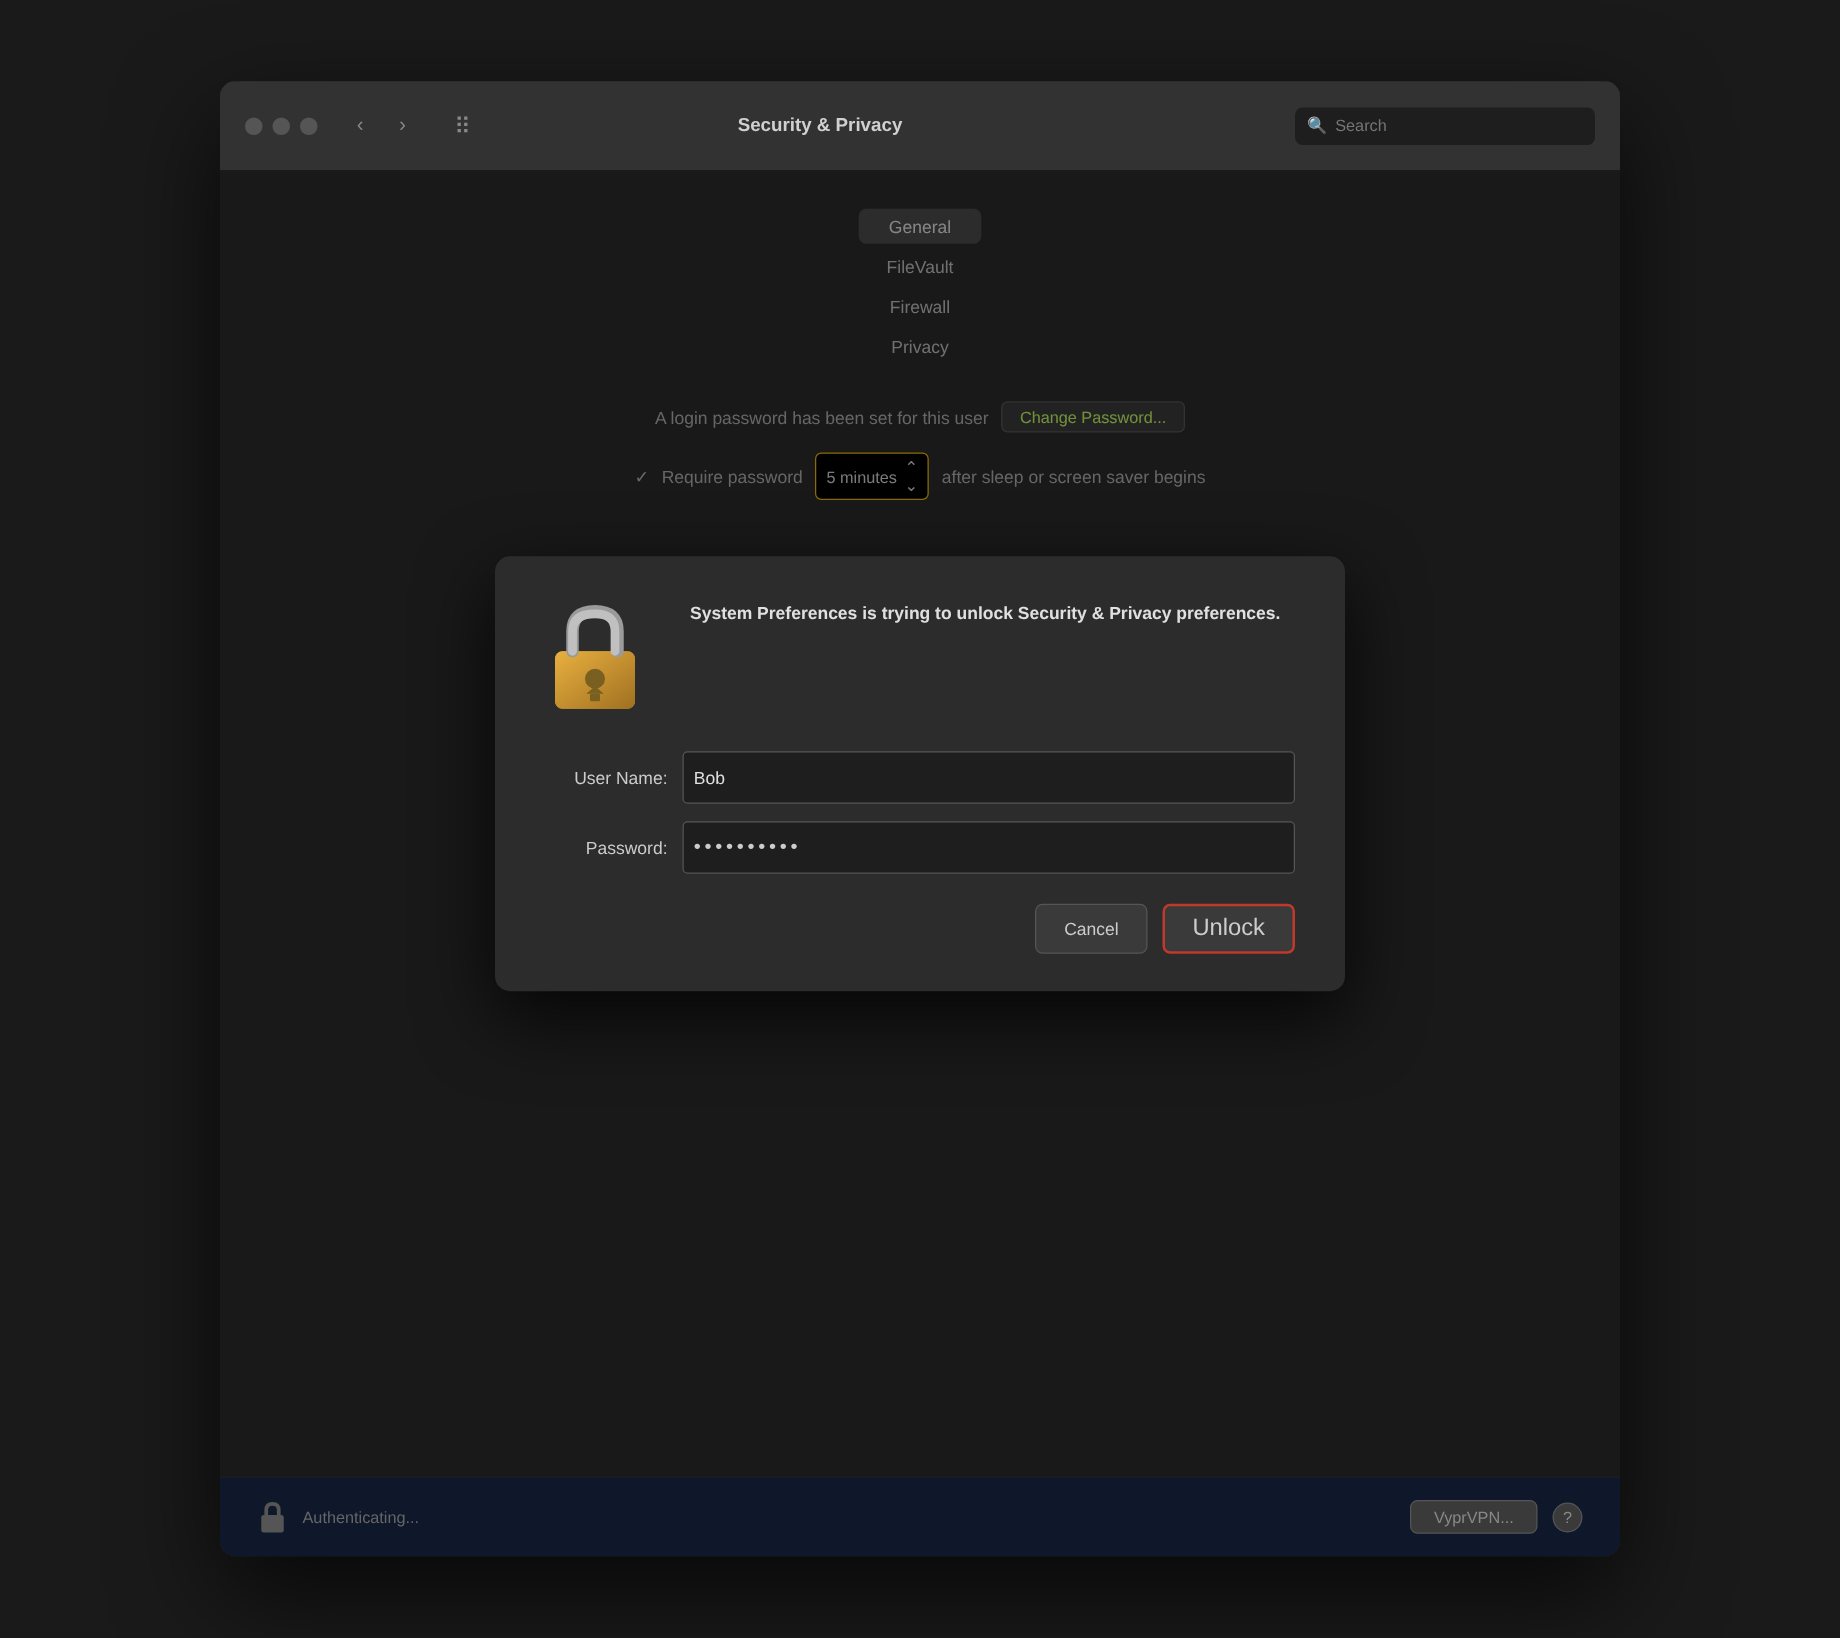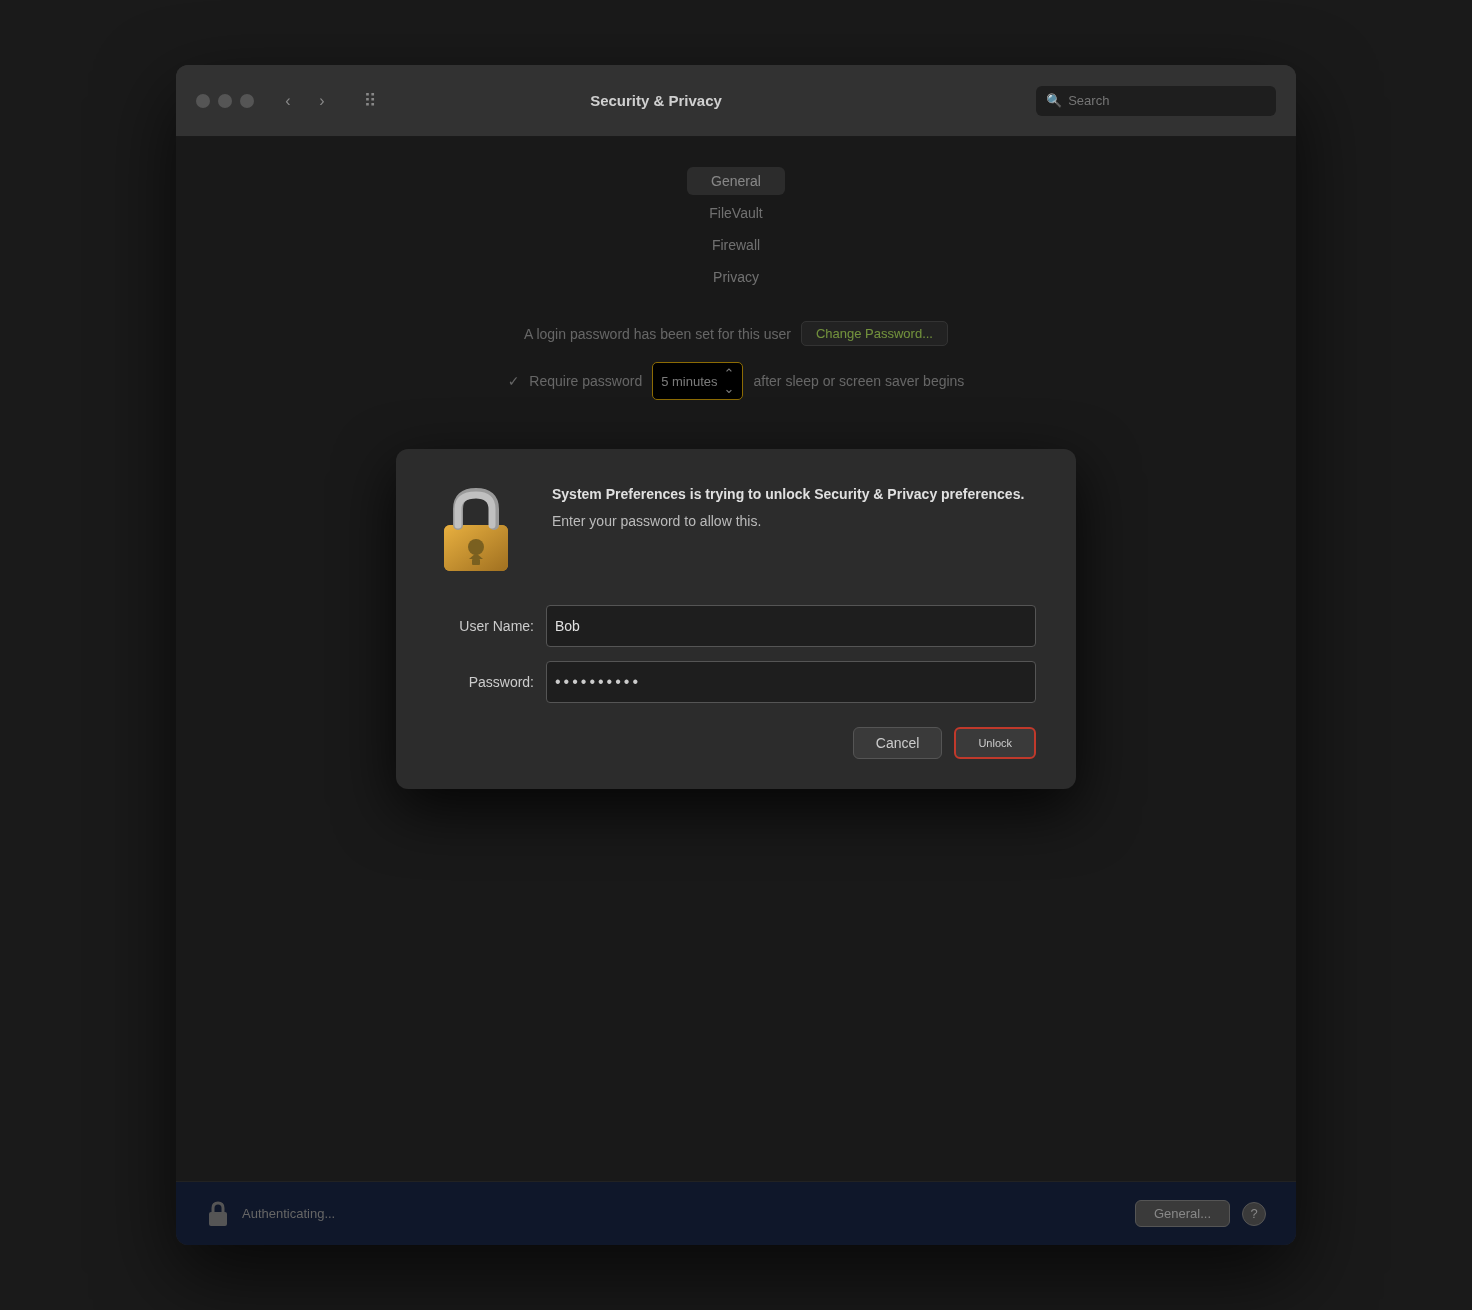--- a/index.html
+++ b/index.html
@@ -308,21 +308,21 @@
       font-size: 14px;
       cursor: pointer;
     }
 
     .btn-unlock {
       padding: 7px 22px;
       background: #3a3a3a;
       border: 2px solid #c0392b;
       border-radius: 6px;
       color: #ccc;
-      font-size: 11px;
+      font-size: 19px;
       cursor: pointer;
       font-weight: 500;
     }
 
     
     .bottom-section {
       padding: 0 40px;
       margin-top: 20px;
     }
 
@@ -469,21 +469,20 @@
                   <stop offset="0%" style="stop-color:#e8b040;stop-opacity:1"></stop>
                   <stop offset="100%" style="stop-color:#a07020;stop-opacity:1"></stop>
                 </linearGradient>
               </defs>
             </svg>
           </div>
 
           <div class="dialog-text">
             <div class="dialog-title">System Preferences is trying to unlock Security &amp;
 Privacy preferences.</div>
-            <div class="dialog-subtitle">Enter your password to allow this.</div>
           </div>
         </div>
 
         <div class="form-row">
           <label class="form-label">User Name:</label>
           <input class="form-input" type="text" value="Bob" style="">
         </div>
 
         <div class="form-row">
           <label class="form-label">Password:</label>
@@ -500,17 +499,17 @@
 
   </div>
 
 
   <div class="footer">
     <svg class="lock-small" viewBox="0 0 24 28" xmlns="http://www.w3.org/2000/svg">
       <rect x="3" y="12" width="18" height="14" rx="2" fill="#555"></rect>
       <path d="M7,12 L7,8 Q7,3 12,3 Q17,3 17,8 L17,12" fill="none" stroke="#555" stroke-width="3" stroke-linecap="round"></path>
     </svg>
     <span class="auth-text">Authenticating...</span>
-    <button class="advanced-btn">General...</button>
+    <button class="advanced-btn">VyprVPN...</button>
     <button class="help-btn">?</button>
   </div>
 
 </div>
 
 </body></html>

